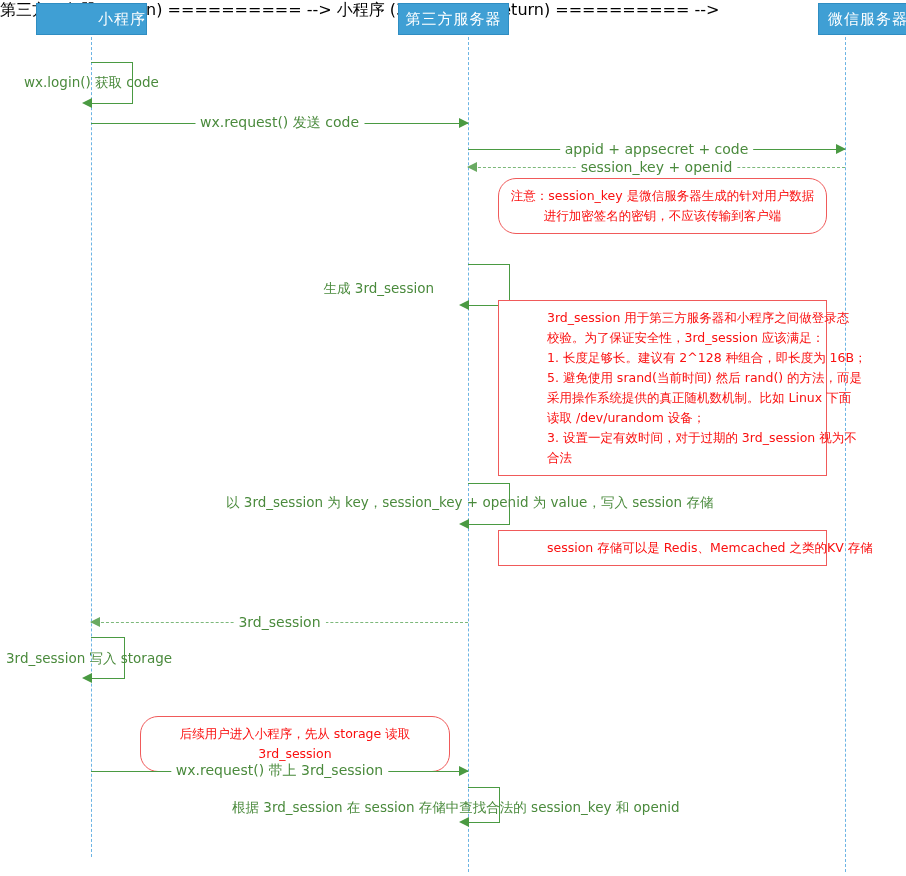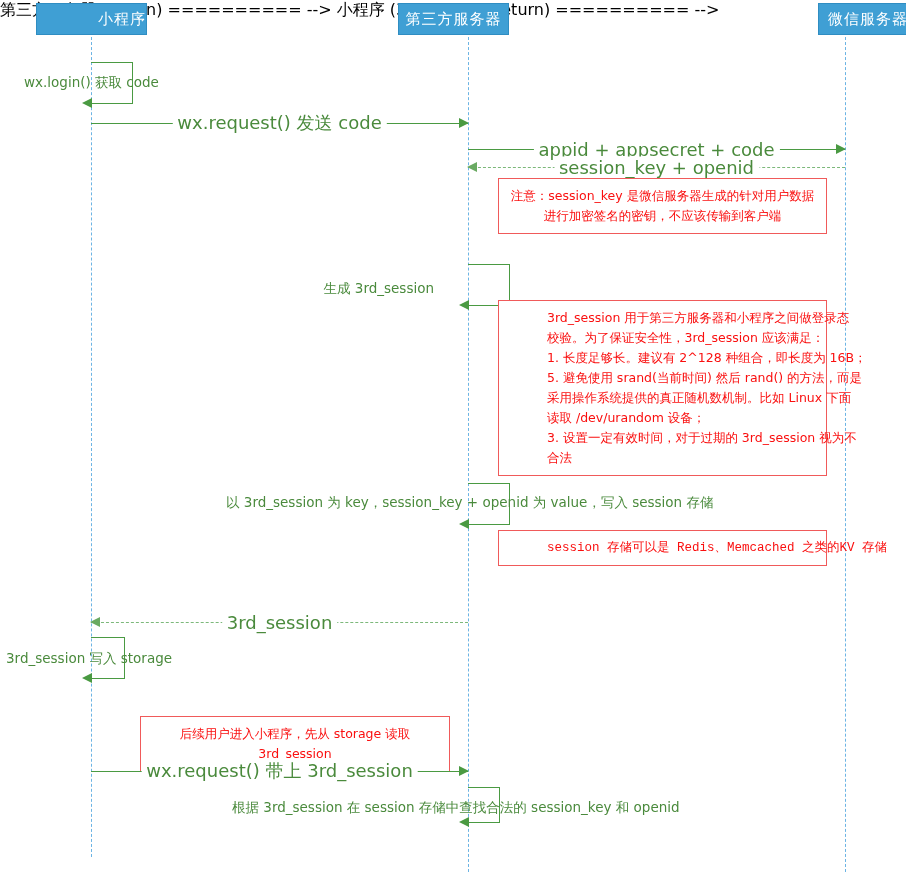--- a/index.html
+++ b/index.html
@@ -76,21 +76,21 @@
     border-right-color: #6aaa62;
   }
   .msg .label {
     position: absolute;
     left: 50%;
     transform: translate(-50%, -50%);
     top: 0;
     background: #ffffff;
     padding: 0 5px;
     color: #4a8a3c;
-    font-size: 18px;
+    font-size: 14px;
     white-space: nowrap;
   }
 
   
   .selfloop {
     position: absolute;
     box-sizing: border-box;
     border: 1.5px solid #4a9a42;
     border-left: none;
   }
@@ -116,21 +116,21 @@
   .note {
     position: absolute;
     box-sizing: border-box;
     border: 1.5px solid #f05a5a;
     background: #ffffff;
     color: #fa0f0f;
     font-size: 12.5px;
     line-height: 20px;
     padding: 7px 9px;
   }
-  .note.center { text-align: center; }
+  .note.center { text-align: center; border-radius: 18px; }
   .note.left { text-align: left; padding-left: 48px; }
   .note .nline { display: block; white-space: nowrap; }
 </style>
 </head>
 <body>
 
 <div id="diagram">
 
   
   <div class="lifeline" style="left:91px; top:32px; height:825px;"></div>
@@ -193,21 +193,21 @@
     <span class="nline">合法</span>
   </div>
 
   
   <div class="selfloop" style="left:468px; top:483px; width:42px; height:42px;">
     <div class="arrowhead"></div>
   </div>
   <div class="selfloop-label" style="left:226px; top:503px;">以 3rd_session 为 key，session_key + openid 为 value，写入 session 存储</div>
 
   
-  <div class="note left" style="left:498px; top:530px; width:329px;font-family:Liberation Mono, monospace;">
+  <div class="note left" style="left:498px; top:530px; width:329px;">
     <span class="nline">session 存储可以是 Redis、Memcached 之类的KV 存储</span>
   </div>
 
    小程序 (3rd_session return) ========== --&gt;
   <div class="msg dashed" style="left:91px; top:622px; width:377px;">
     <div class="line"></div>
     <div class="head left"></div>
     <div class="label">3rd_session</div>
   </div>
 

